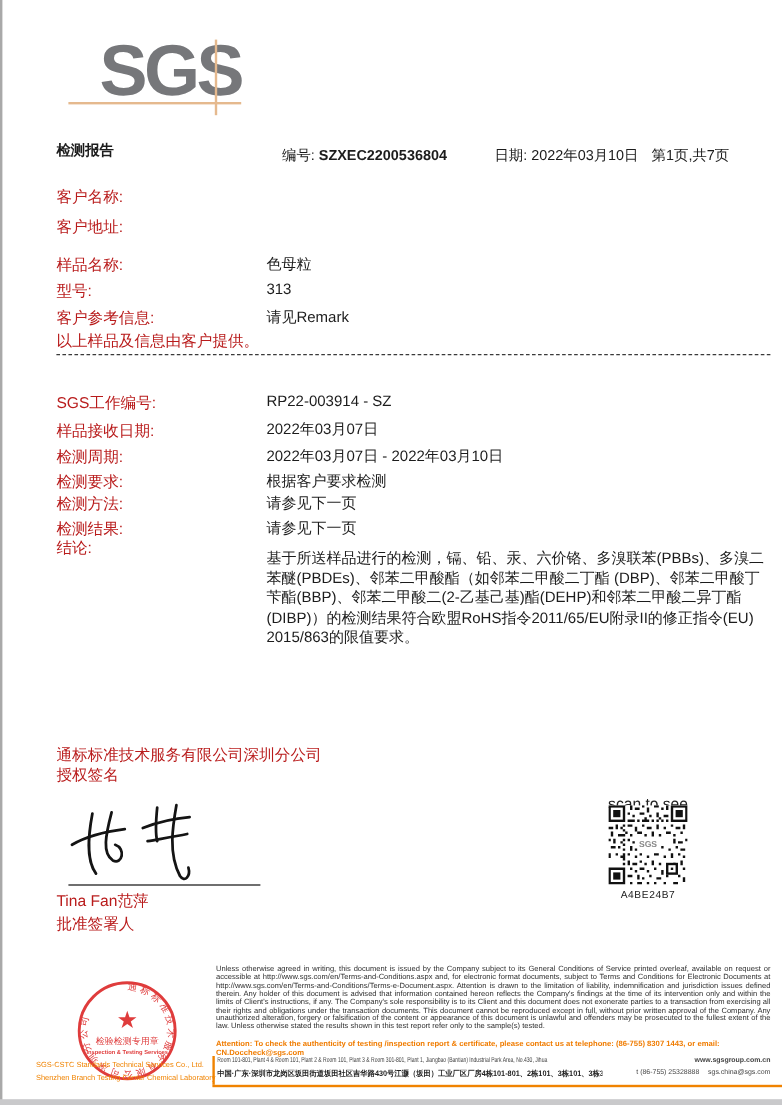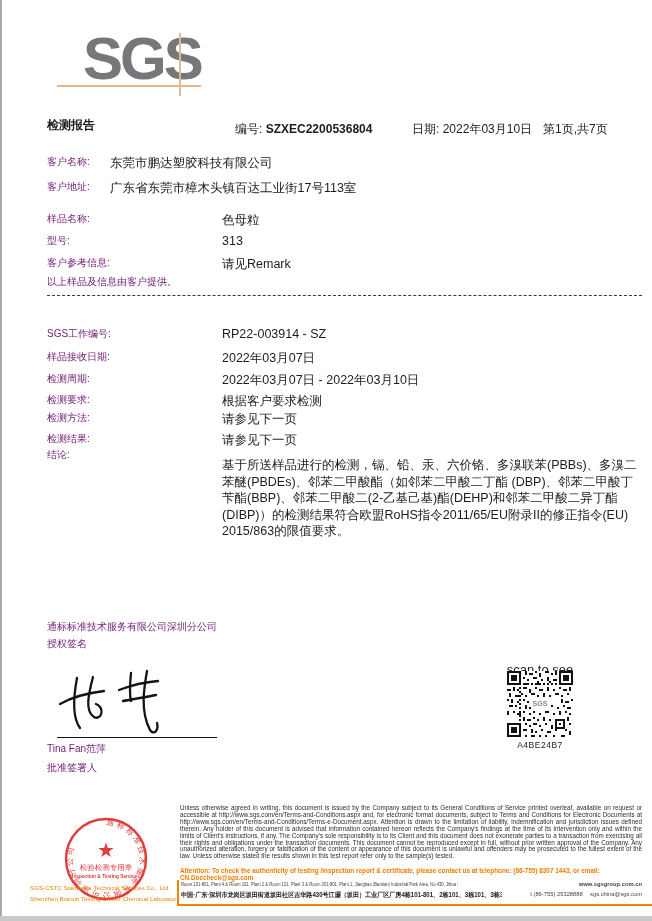--- a/index.html
+++ b/index.html
@@ -1,19 +1,19 @@
 <!DOCTYPE html>
 <html><head>
 <meta charset="utf-8">
 <style>
   html,body{margin:0;padding:0;background:#fff;}
   .page{position:relative;width:652px;height:921px;background:#ffffff;overflow:hidden;
         font-family:"Liberation Sans","DejaVu Sans",sans-serif;color:#1c1c1c;}
   .abs{position:absolute;}
-  .lbl{font-size:10px;color:#701a75;white-space:nowrap;}
+  .lbl{font-size:13px;color:#b91c1c;white-space:nowrap;}
   .val{font-size:12.5px;color:#1c1c1c;white-space:nowrap;}
   .edge-left{position:absolute;left:0;top:0;width:2px;height:921px;background:#a9a9a9;}
   .edge-bottom{position:absolute;left:0;top:916px;width:652px;height:5px;background:#c9c9cb;}
   .logo-text{font-size:60px;line-height:1;font-weight:800;letter-spacing:-3px;color:#76777a;}
   .crop-h{background:#e5b98e;height:1.5px;}
   .crop-v{background:#e5b98e;width:1.5px;}
   .title{font-size:12px;font-weight:bold;}
   .hmeta{font-size:12px;white-space:nowrap;}
   .dashed{border-top:1.5px dashed #3a3a3a;height:0;}
   .para{font-size:12.5px;line-height:16.5px;white-space:normal;margin-top:11px;}
@@ -47,23 +47,21 @@
     <span>编号:</span>
     <span style="font-weight:bold;">SZXEC2200536804</span>
   </div>
   <div class="abs hmeta" style="left:412px;top:121px;">
     <span>日期:</span>
     <span>2022年03月10日</span>
   </div>
   <div class="abs hmeta" style="left:543px;top:121px;">第1页,共7页</div>
 
   <div class="abs lbl" style="left:47px;top:155px;">客户名称:</div>
-  <div class="abs val" style="left:110px;top:155px;">东莞市鹏达塑胶科技有限公司</div>
   <div class="abs lbl" style="left:47px;top:180px;">客户地址:</div>
-  <div class="abs val" style="left:110px;top:180px;">广东省东莞市樟木头镇百达工业街17号113室</div>
 
   <div class="abs lbl" style="left:47px;top:212px;">样品名称:</div>
   <div class="abs val" style="left:222px;top:212px;">色母粒</div>
   <div class="abs lbl" style="left:47px;top:234px;">型号:</div>
   <div class="abs val" style="left:222px;top:234px;">313</div>
   <div class="abs lbl" style="left:47px;top:256px;">客户参考信息:</div>
   <div class="abs val" style="left:222px;top:256px;">请见Remark</div>
   <div class="abs lbl" style="left:47px;top:275px;">以上样品及信息由客户提供。</div>
 
   <div class="abs dashed" style="left:47px;top:295px;width:595px;"></div>

